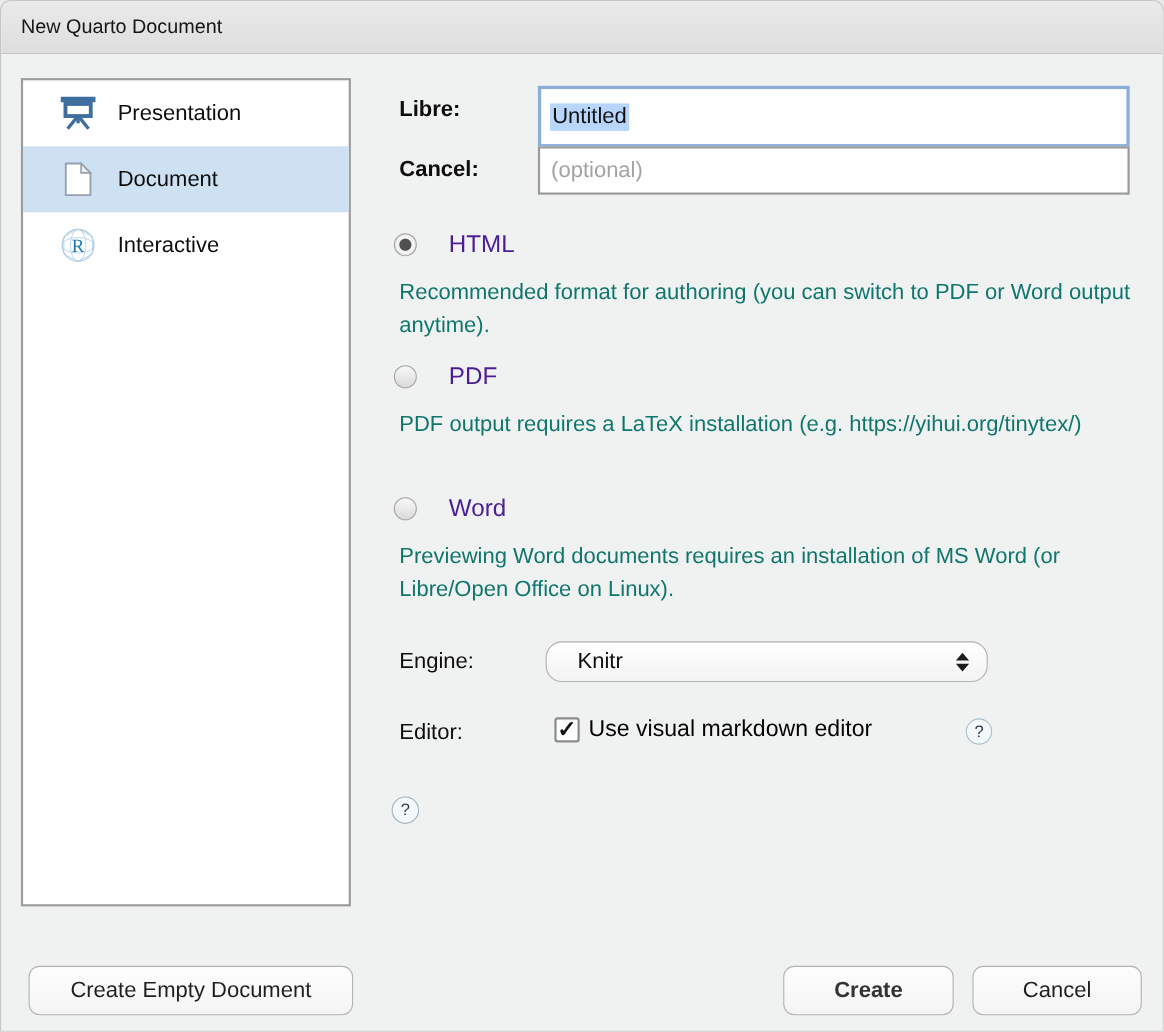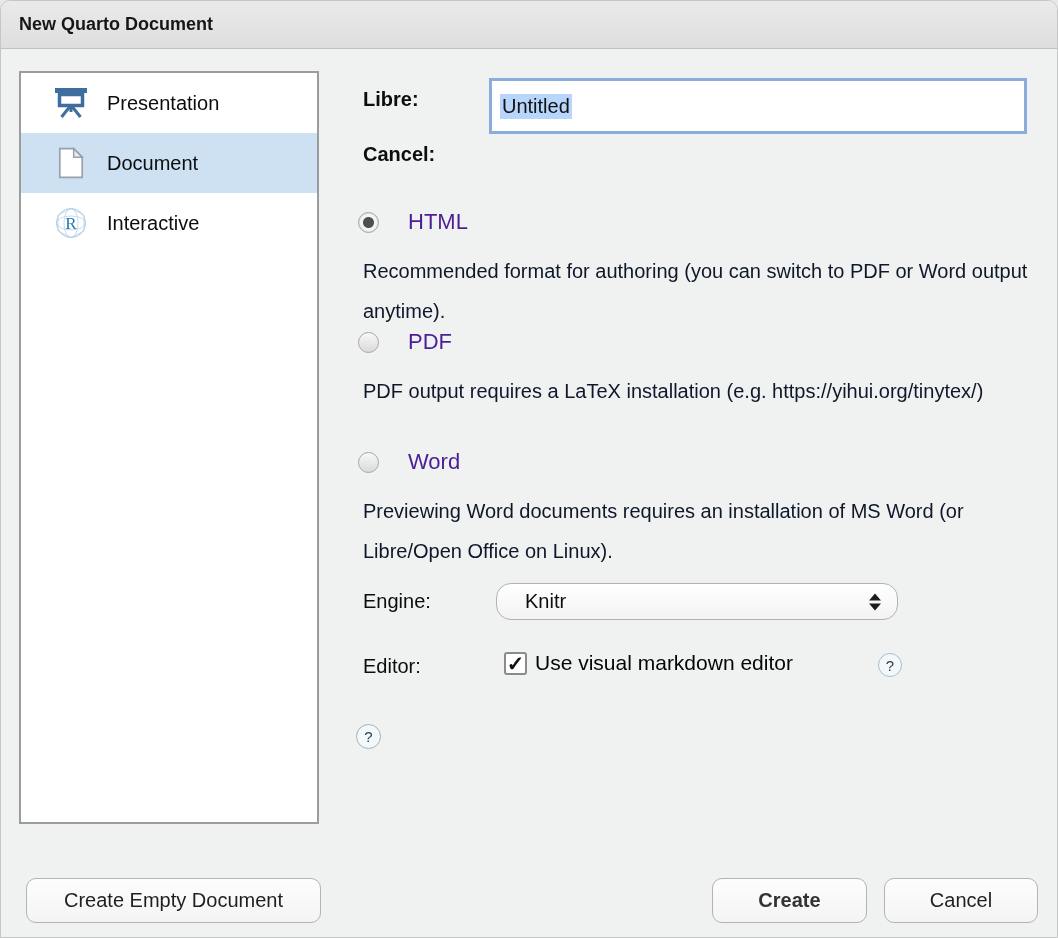--- a/index.html
+++ b/index.html
@@ -17,21 +17,21 @@
     overflow:hidden;
   }
   
   .titlebar{
     position:absolute;left:0;top:0;width:100%;height:47px;
     background:linear-gradient(#eaeaea,#dedede);
     border-bottom:1px solid #c2c2c2;
     border-radius:10px 10px 0 0;
     display:flex;align-items:center;
   }
-  .titlebar-text{margin-left:18px;font-size:18px;color:#161616;font-weight:bold;}
+  .titlebar-text{margin-left:18px;font-size:18px;color:#161616;}
   
   .sidebar{
     position:absolute;left:18px;top:70px;width:296px;height:749px;
     background:#ffffff;border:2px solid #9c9c9c;
   }
   .side-item{
     height:60px;display:flex;align-items:center;
     padding-left:34px;gap:20px;cursor:default;
   }
   .side-item.selected{background:#cde1f3;}
@@ -62,21 +62,21 @@
     position:absolute;width:21px;height:21px;border-radius:50%;
     border:1px solid #a6a6a6;box-sizing:border-box;
     background:linear-gradient(#f8f8f8,#dadada);
   }
   .radio.selected{
     background:radial-gradient(circle at 50% 50%, #4f4f4f 0 5px, #f4f4f4 6px 8px, #e3e3e3 9px);
   }
   .fmt-label{position:absolute;font-size:22px;color:#4c1d95;}
   .fmt-desc{
     position:absolute;left:362px;width:668px;
-    font-size:20px;line-height:40px;color:#0f172a;
+    font-size:20px;line-height:30px;color:#0f766e;
   }
   
   .select{
     position:absolute;left:495px;top:582px;width:402px;height:37px;
     background:linear-gradient(#ffffff,#f3f3f3);
     border:1px solid #b2b2b2;border-radius:15px;
     box-sizing:border-box;display:flex;align-items:center;
     font-size:20px;color:#0d0d0d;padding-left:28px;
   }
   .select-arrows{
@@ -159,20 +159,21 @@
       <span class="lbl">Interactive</span>
     </div>
   </div>
 
   <span class="flabel bold" style="left:362px;top:87px;">Libre:</span>
   <div class="field title-field">
     <span class="sel-text">Untitled</span>
   </div>
 
   <span class="flabel bold" style="left:362px;top:142px;">Cancel:</span>
+  <input class="field-input" type="text" placeholder="(optional)" style="">
 
   <div class="radio selected" style="left:357px;top:211px;"></div>
   <span class="fmt-label" style="left:407px;top:208px;">HTML</span>
   <div class="fmt-desc" style="top:250px;">Recommended format for authoring (you can switch to PDF or Word output anytime).</div>
 
   <div class="radio" style="left:357px;top:331px;"></div>
   <span class="fmt-label" style="left:407px;top:328px;">PDF</span>
   <div class="fmt-desc" style="top:370px;">PDF output requires a LaTeX installation (e.g. https://yihui.org/tinytex/)</div>
 
   <div class="radio" style="left:357px;top:451px;"></div>

